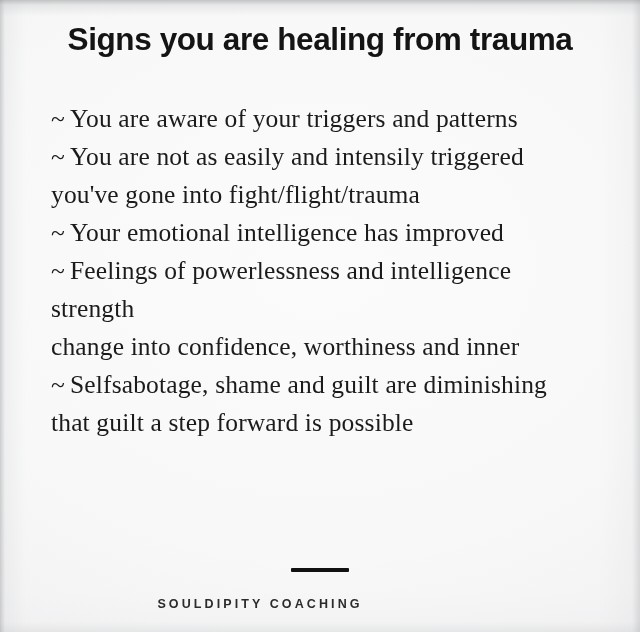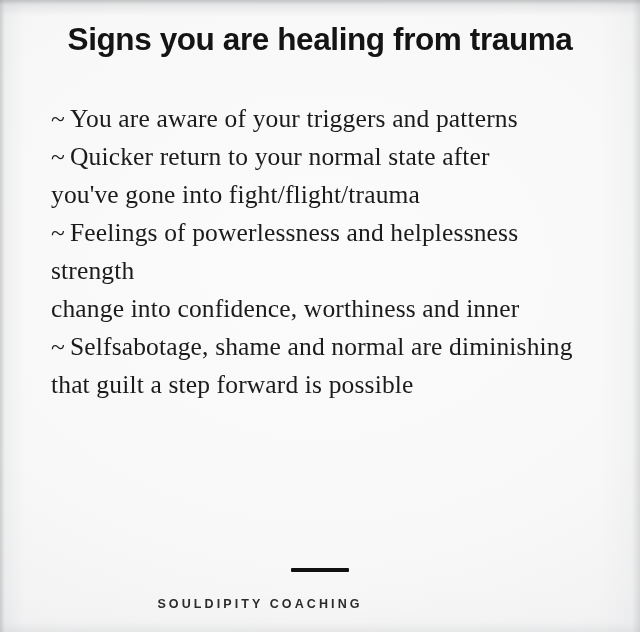--- a/index.html
+++ b/index.html
@@ -101,44 +101,47 @@
 <div class="poster">
 
   <div class="title">Signs you are healing from trauma</div>
 
   <div class="body-block">
 
     <div class="line">
       <span class="tilde">~</span><span>You are aware of your triggers and patterns</span>
     </div>
 
+    <div class="line">
+      <span class="tilde">~</span><span>You are not as easily and intensily triggered</span>
+    </div>
 
-    <div class="line">
-      <span class="tilde">~</span><span>Quicker return to your normal state after</span>
-    </div>
 
     <div class="line cont">
       <span>you've gone into fight/flight/trauma</span>
     </div>
 
+    <div class="line">
+      <span class="tilde">~</span><span>Your emotional intelligence has improved</span>
+    </div>
 
     <div class="line">
-      <span class="tilde">~</span><span>Feelings of powerlessness and helplessness</span>
+      <span class="tilde">~</span><span>Feelings of powerlessness and intelligence</span>
     </div>
 
     <div class="line cont">
       <span>strength</span>
     </div>
 
     <div class="line cont">
       <span>change into confidence, worthiness and inner</span>
     </div>
 
     <div class="line">
-      <span class="tilde">~</span><span>Selfsabotage, shame and normal are diminishing</span>
+      <span class="tilde">~</span><span>Selfsabotage, shame and guilt are diminishing</span>
     </div>
 
 
     <div class="line cont">
       <span>that guilt a step forward is possible</span>
     </div>
 
   </div>
 
   <div class="divider"></div>

